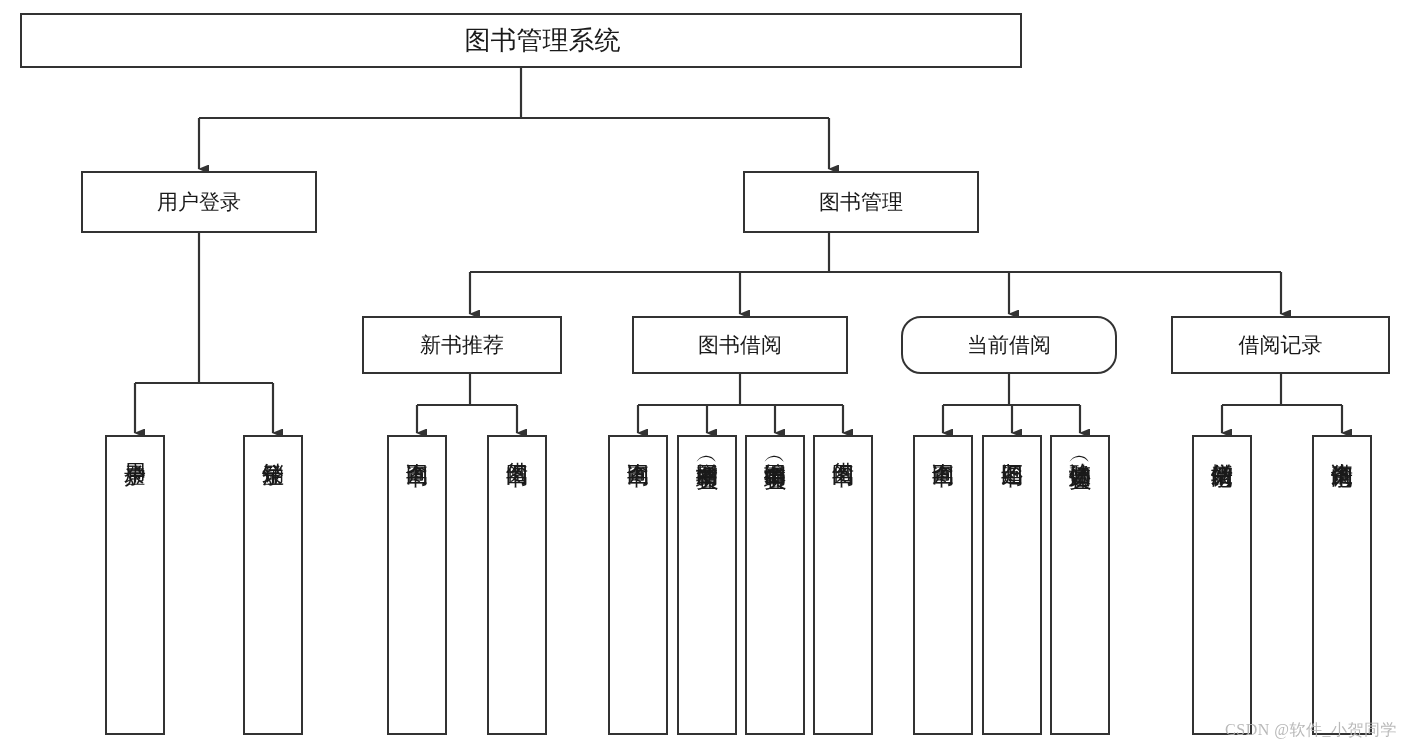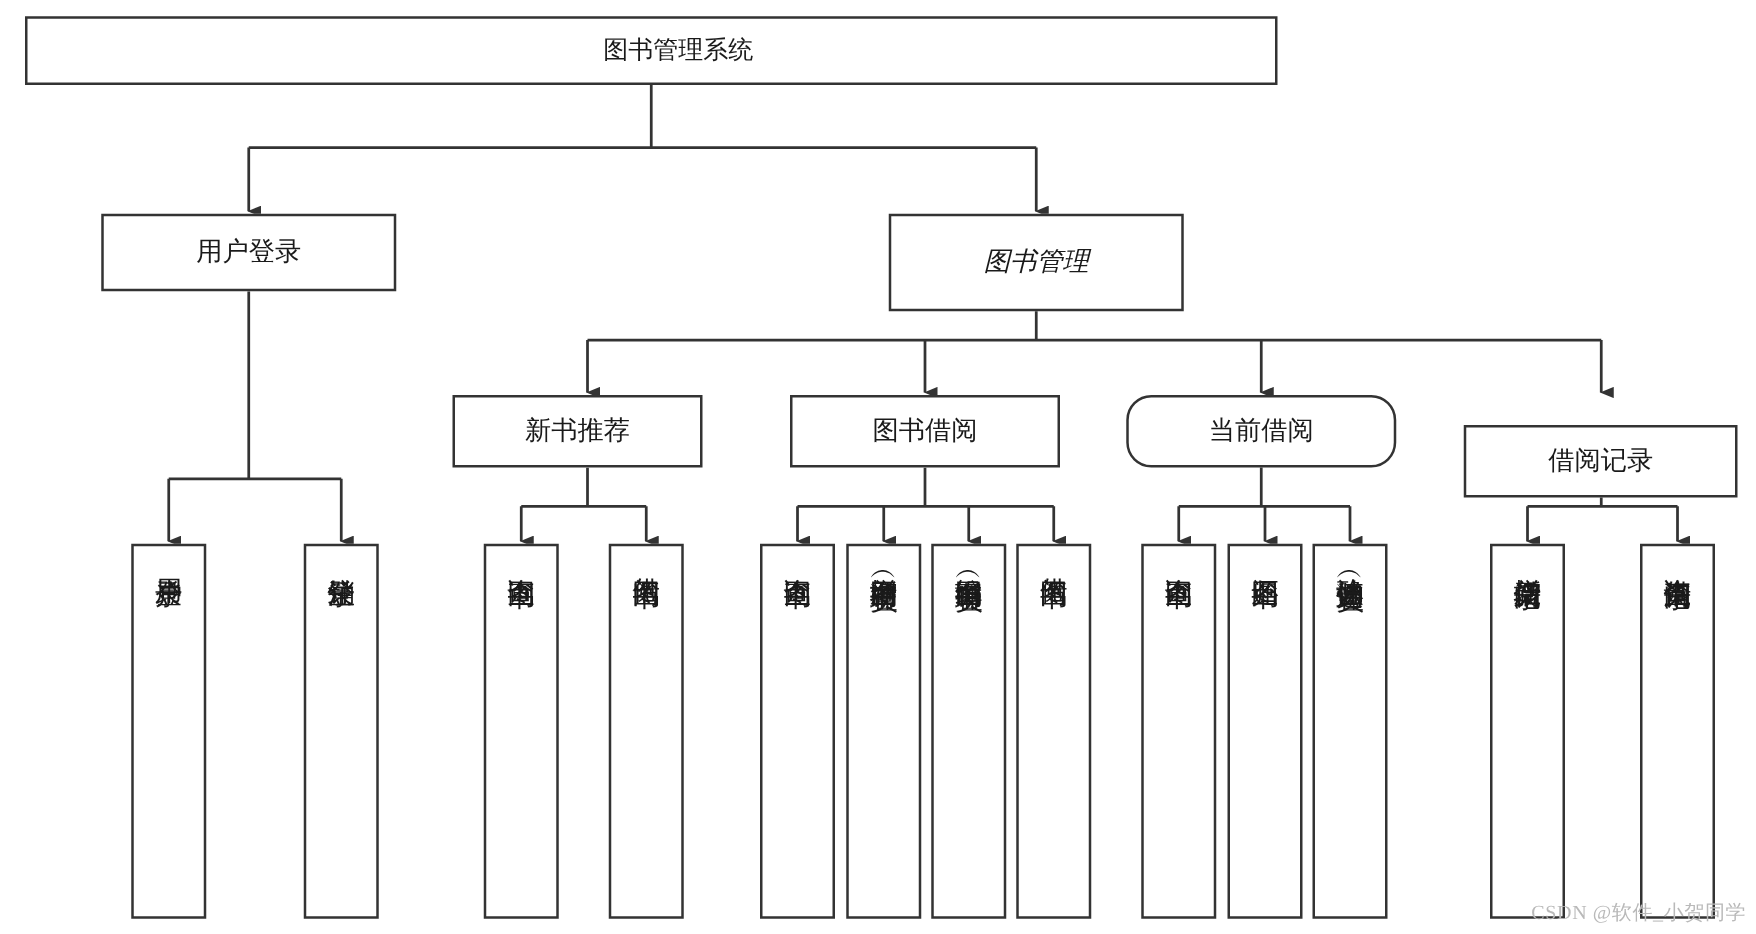--- a/index.html
+++ b/index.html
@@ -41,21 +41,21 @@
     text-align: center;
     line-height: 1.18;
     white-space: pre;
   }
   
   .node.horiz .node-label {
     font-size: 21px;
     writing-mode: horizontal-tb;
   }
   .node.root .node-label {
-    font-size: 20px;
+    font-size: 26px;
     margin-left: 43px;
   }
   
   .node.vert {
     align-items: flex-start;
     justify-content: center;
     padding-top: 8px;
   }
   .node.vert .node-label {
     writing-mode: vertical-rl;
@@ -124,33 +124,33 @@
       </g>
   </svg>
 
   <div id="node-layer">
       <div class="node horiz root" style="left: 20px; top: 13px; width: 1002px; height: 55px;">
         <span class="node-label">图书管理系统</span>
       </div>
       <div class="node horiz" style="left: 81px; top: 171px; width: 236px; height: 62px;">
         <span class="node-label">用户登录</span>
       </div>
-      <div class="node horiz" style="left: 711px; top: 171px; width: 236px; height: 78px; font-style: italic;">
+      <div class="node horiz" style="left: 743px; top: 171px; width: 236px; height: 62px;">
         <span class="node-label">图书管理</span>
       </div>
       <div class="node horiz" style="left: 362px; top: 316px; width: 200px; height: 58px;">
         <span class="node-label">新书推荐</span>
       </div>
       <div class="node horiz" style="left: 632px; top: 316px; width: 216px; height: 58px;">
         <span class="node-label">图书借阅</span>
       </div>
       <div class="node horiz" style="left: 901px; top: 316px; width: 216px; height: 58px; border-radius: 20px;">
         <span class="node-label">当前借阅</span>
       </div>
-      <div class="node horiz" style="left: 1171px; top: 316px; width: 219px; height: 58px; margin-top: 24px;">
+      <div class="node horiz" style="left: 1171px; top: 316px; width: 219px; height: 58px;">
         <span class="node-label">借阅记录</span>
       </div>
       <div class="node vert" style="left: 105px; top: 435px; width: 60px; height: 300px;">
         <span class="node-label">用户登录</span>
       </div>
       <div class="node vert" style="left: 243px; top: 435px; width: 60px; height: 300px;">
         <span class="node-label">注销登录</span>
       </div>
       <div class="node vert" style="left: 387px; top: 435px; width: 60px; height: 300px;">
         <span class="node-label">查询图书</span>

